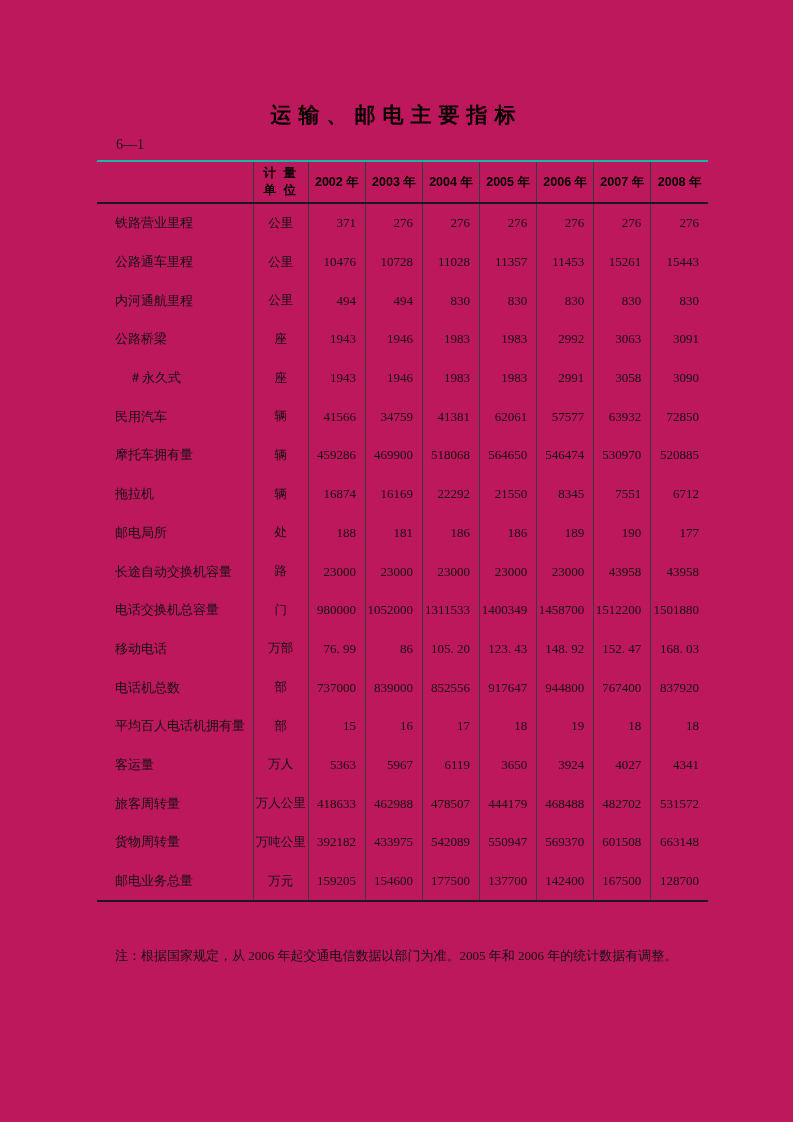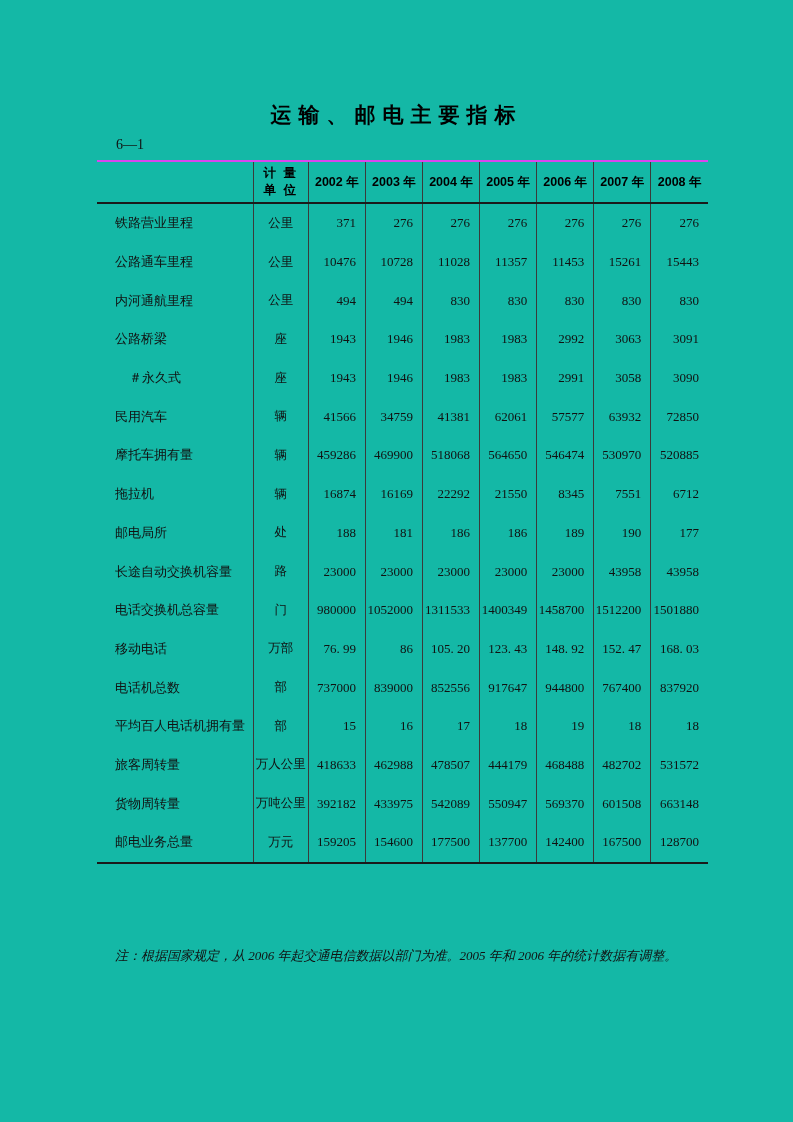--- a/index.html
+++ b/index.html
@@ -1,19 +1,19 @@
 <!DOCTYPE html>
 <html><head>
 <meta charset="utf-8">
 <style>
   html,body { margin:0; padding:0; background:#ffffff; }
   .page {
     position:relative;
     width:793px; height:1122px;
-    background:#14b8a6;
+    background:#be185d;
     overflow:hidden;
     color:#111;
   }
   .title {
     position:absolute;
     top:101px; left:0; width:100%;
     margin:0;
     text-align:center;
     font-family:"Liberation Sans","DejaVu Sans",sans-serif;
     font-weight:bold;
@@ -27,21 +27,21 @@
     font-family:Liberation Serif, serif;
     font-size:14px;
     color:#111;
   }
   table.stats-table {
     position:absolute;
     top:160px; left:97px;
     width:611px;
     border-collapse:collapse;
     table-layout:fixed;
-    border-top:2px solid #d946ef;
+    border-top:2px solid #14b8a6;
     border-bottom:2px solid #1a1a1a;
   }
   col.c-indicator { width:156px; }
   col.c-unit      { width:55px; }
   col.c-year      { width:57px; }
   thead th {
     height:40px;
     vertical-align:middle;
     text-align:center;
     font-family:"Liberation Sans","DejaVu Sans",sans-serif;
@@ -65,21 +65,20 @@
   td.indicator { text-align:left; padding-left:18px; }
   td.indicator.indent { padding-left:32px; }
   td.unit { text-align:center; font-size:12.5px; }
   td.value { text-align:right; padding-right:9px; }
   .note {
     position:absolute;
     top:947px; left:115px; width:600px;
     font-family:"Liberation Serif","DejaVu Serif",serif;
     font-size:13px;
     color:#111;
-    font-style:italic;
   }
 </style>
 </head>
 <body>
 
 <div class="page">
 
   <h1 class="title">运输、邮电主要指标</h1>
 
   <div class="table-number">6—1</div>
@@ -261,20 +260,31 @@
           <td class="unit v-line">部</td>
           <td class="value v-line">15</td>
           <td class="value v-line">16</td>
           <td class="value v-line">17</td>
           <td class="value v-line">18</td>
           <td class="value v-line">19</td>
           <td class="value v-line">18</td>
           <td class="value v-line">18</td>
         </tr>
         <tr>
+          <td class="indicator">客运量</td>
+          <td class="unit v-line">万人</td>
+          <td class="value v-line">5363</td>
+          <td class="value v-line">5967</td>
+          <td class="value v-line">6119</td>
+          <td class="value v-line">3650</td>
+          <td class="value v-line">3924</td>
+          <td class="value v-line">4027</td>
+          <td class="value v-line">4341</td>
+        </tr>
+        <tr>
           <td class="indicator">旅客周转量</td>
           <td class="unit v-line">万人公里</td>
           <td class="value v-line">418633</td>
           <td class="value v-line">462988</td>
           <td class="value v-line">478507</td>
           <td class="value v-line">444179</td>
           <td class="value v-line">468488</td>
           <td class="value v-line">482702</td>
           <td class="value v-line">531572</td>
         </tr>

